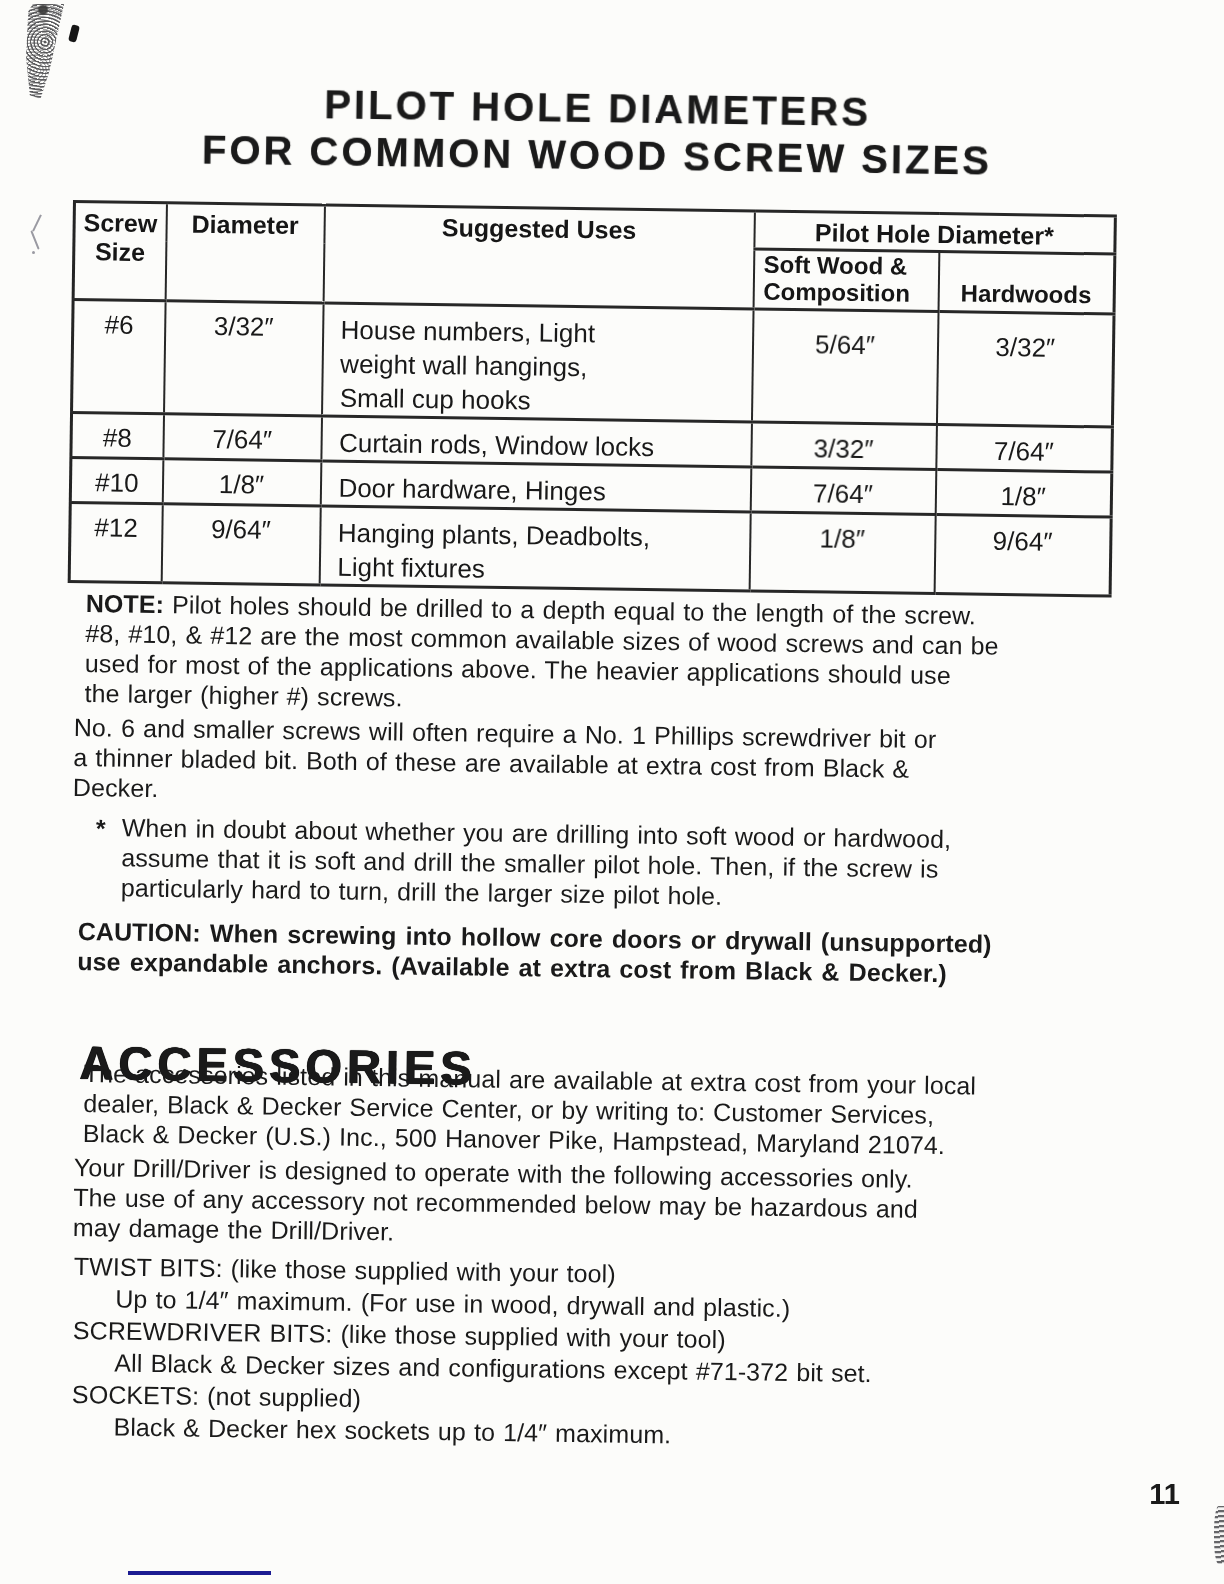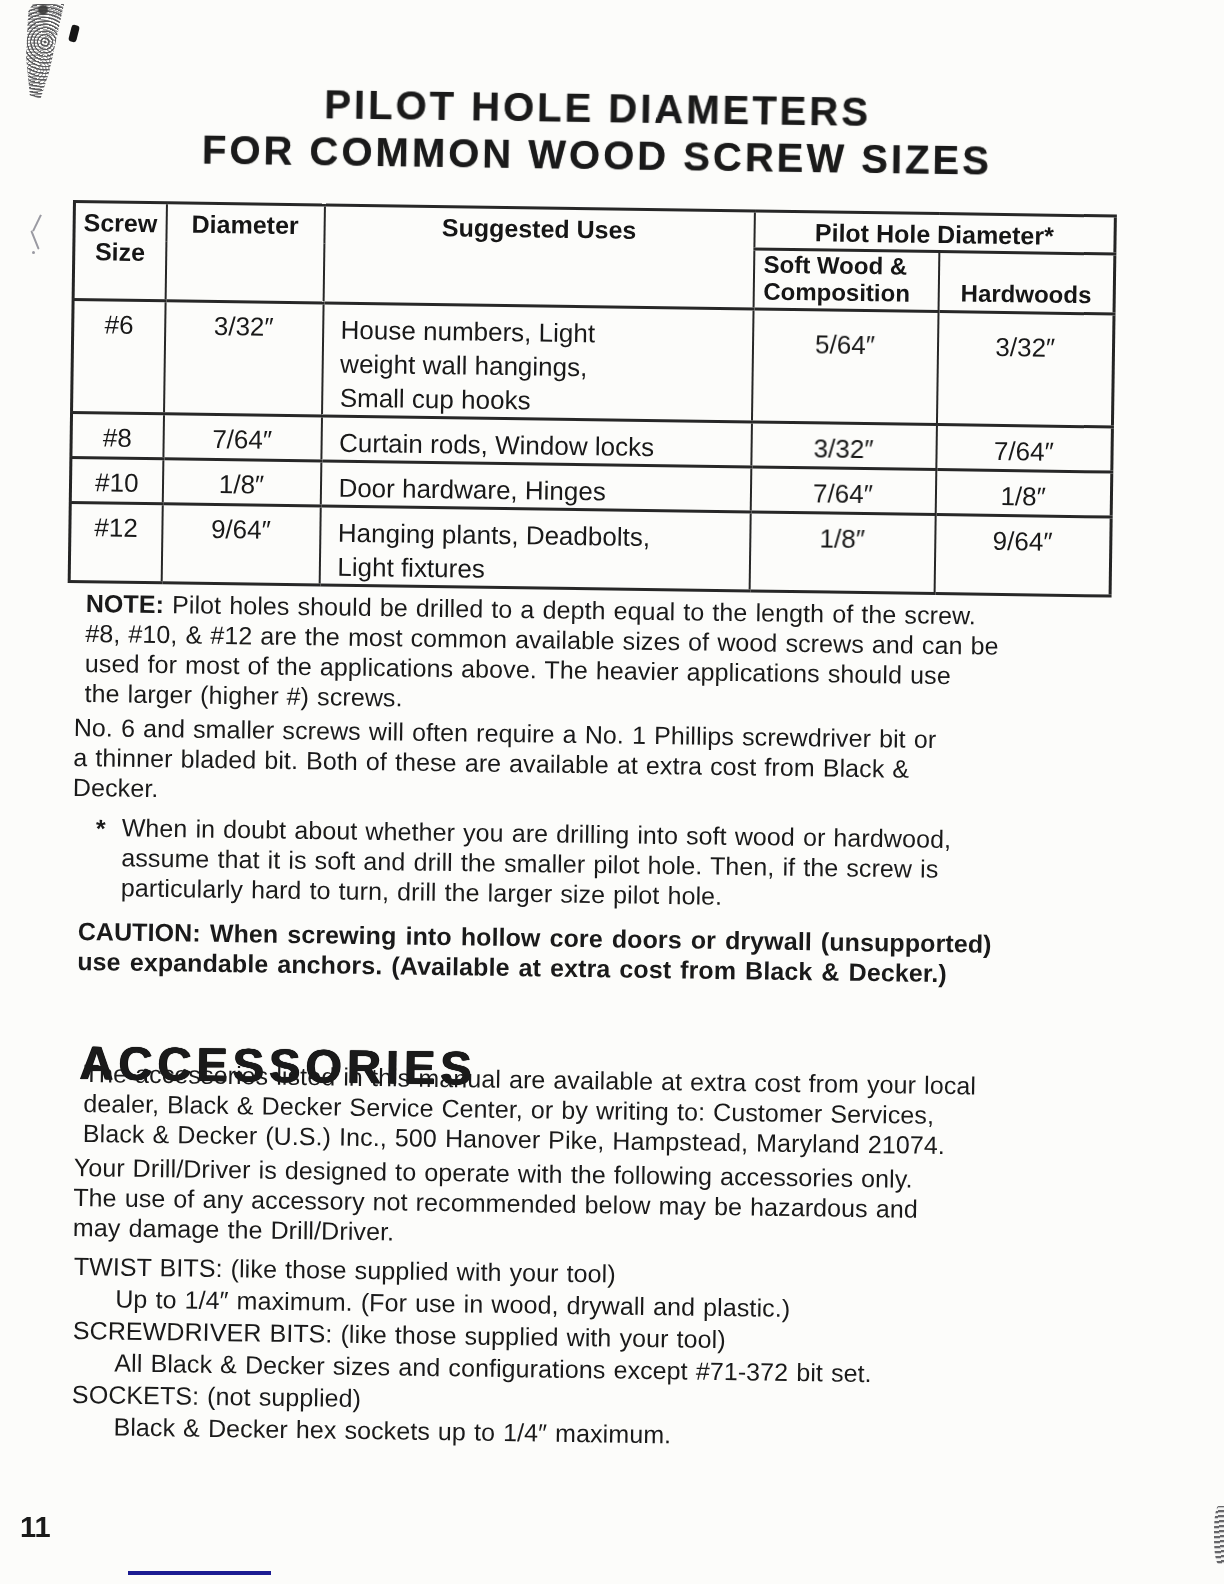--- a/index.html
+++ b/index.html
@@ -86,21 +86,21 @@
     text-shadow:0 0 1px #111,.6px 0 #111,-.6px 0 #111;
   }
   .acc-p1{left:84px;top:1058px;width:1080px;}
   .acc-p2{left:74px;top:1152px;width:1080px;}
   .acc-list{left:74px;top:1250px;width:1100px;font-size:25px;line-height:32px;letter-spacing:.1px;word-spacing:1px;}
   .acc-line{white-space:pre;}
   .indent{padding-left:42px;}
 
   .page-num{
     left:20px;top:1478px;width:1160px;
-    text-align:left;font-weight:bold;font-size:29px;margin-top:33px;
+    text-align:right;font-weight:bold;font-size:29px;
   }
 
   
   .smudge-tl{
     left:26px;top:4px;width:38px;height:95px;
     clip-path:polygon(18% 0,100% 0,62% 70%,38% 100%,10% 96%,0 55%,6% 8%);
     background:
       radial-gradient(circle at 45% 6%,rgba(35,35,35,.95) 0 4px,transparent 6px),
       repeating-radial-gradient(circle at 50% 40%,rgba(55,55,58,.9) 0 .9px,transparent 1.8px 3.4px),
       repeating-radial-gradient(circle at 20% 70%,rgba(80,80,84,.6) 0 .8px,transparent 1.6px 3px);

